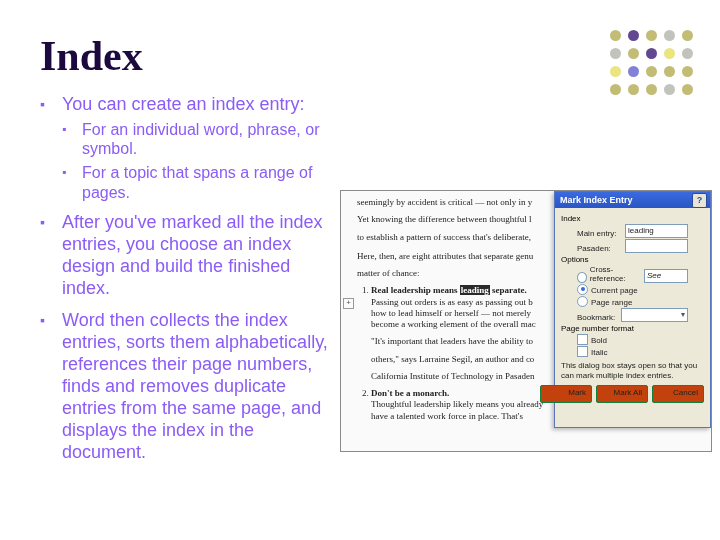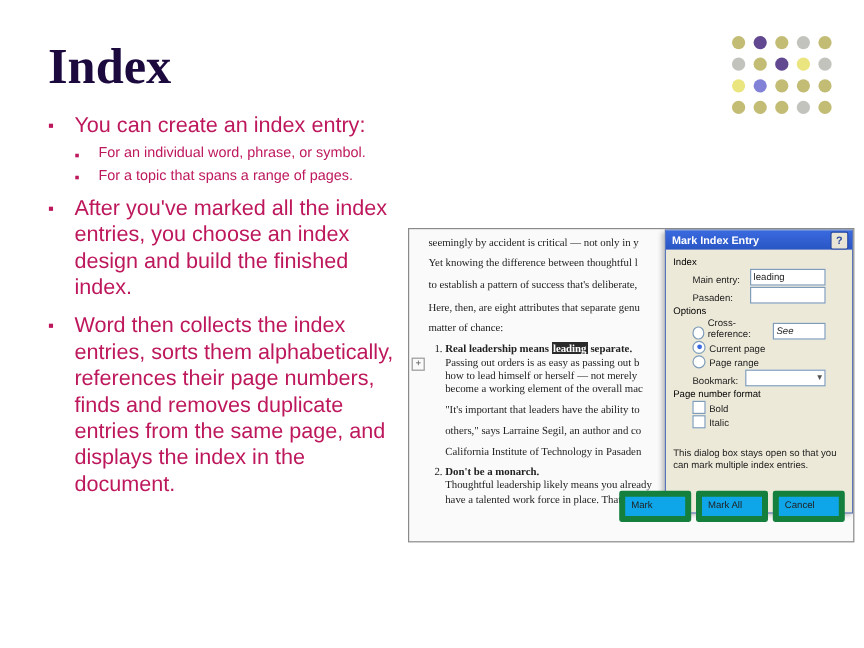--- a/index.html
+++ b/index.html
@@ -4,25 +4,25 @@
 <style>
   html,body{margin:0;padding:0;width:720px;height:540px;background:#fff;font-family:Arial,Helvetica,sans-serif;overflow:hidden}
   .slide{position:relative;width:712px;height:540px}
   
   .dots{position:absolute;top:30px;right:18px;display:grid;grid-template-columns:repeat(5,12px);grid-auto-rows:12px;gap:6px}
   .dot{width:11px;height:11px;border-radius:50%;opacity:.85}
   .c-olive{background:#b8b05c}.c-purple{background:#46287d}.c-grey{background:#b9b9b3}.c-yellow{background:#e7e06a}.c-blue{background:#6b6bd0}
   
   .title{position:absolute;top:32px;left:40px;font-family:"Times New Roman",serif;font-size:42px;font-weight:bold;color:#1c0a3f}
   
-  .col{position:absolute;top:94px;left:40px;width:295px;color:#be185d;font-size:18px;line-height:1.22}
+  .col{position:absolute;top:94px;left:40px;width:295px;color:#8b5cf6;font-size:18px;line-height:1.22}
   ul.b{list-style:none;margin:0 0 6px 0;padding:0}
   ul.b>li{position:relative;padding-left:22px;margin-bottom:10px}
   ul.b>li:before{content:"\25AA";position:absolute;left:0;top:2px;font-size:14px}
-  ul.bb{list-style:none;margin:4px 0 0 0;padding:0;font-size:12px}
+  ul.bb{list-style:none;margin:4px 0 0 0;padding:0;font-size:16px}
   ul.bb>li{position:relative;padding-left:20px;margin-bottom:4px}
   ul.bb>li:before{content:"\25AA";position:absolute;left:0;top:2px;font-size:12px}
   
   .shot{position:absolute;top:190px;left:340px;width:370px;height:260px;border:1px solid #8a8a8a;background:#fafafa;font-family:"Times New Roman",serif;font-size:9px;color:#222;overflow:hidden}
   .docpane{position:absolute;top:0;left:0;width:213px;height:260px;padding:6px 4px 0 16px;box-sizing:border-box;line-height:1.25}
   .docpane p{margin:0 0 6px 0}
   .docpane .em{font-weight:bold}
   .docpane ol{margin:2px 0 0 0;padding-left:14px}
   .docpane ol li{margin-bottom:2px}
   .hl{background:#2a2a2a;color:#fff;padding:0 1px}
@@ -35,23 +35,23 @@
   .sect{font-size:8px;color:#000;margin:2px 0 1px 0}
   .row{display:flex;align-items:flex-end;margin:1px 16px}
   .row label{width:48px}
   .tx{flex:1;height:12px;border:1px solid #7f9db9;background:#fff;padding:0 2px;font-size:8px;line-height:12px}
   .radio,.chk{width:9px;height:9px;border:1px solid #7f9db9;margin-right:3px;display:inline-block;vertical-align:middle;background:#fff}
   .radio{border-radius:50%}
   .radio.sel:after{content:"";display:block;width:4px;height:4px;background:#3a6ae0;border-radius:50%;margin:2px auto}
   .sel-lbl{display:inline-block;vertical-align:middle}
   .dd{height:12px;border:1px solid #7f9db9;background:#fff;padding:0 2px;font-size:8px;line-height:12px;display:inline-block;min-width:50px;position:relative}
   .dd:after{content:"\25BE";position:absolute;right:2px;top:0;color:#555}
-  .note{margin:16px 0;line-height:1.25}
+  .note{margin:4px 0;line-height:1.25}
   .btns{display:flex;gap:4px;justify-content:flex-end;margin-top:4px}
-  .btn{height:16px;min-width:40px;padding:0 5px;border:5px solid #15803d;background:#0ea5e9;font-size:8px;line-height:14px;text-align:left;border-radius:2px}
+  .btn{height:16px;min-width:40px;padding:0 5px;border:1px solid #15803d;background:#c2410c;font-size:8px;line-height:14px;text-align:right;border-radius:2px}
 </style>
 </head>
 <body>
 <div class="slide">
 
 <div class="dots">
   <span class="dot c-olive"></span>
       <span class="dot c-purple"></span>
       <span class="dot c-olive"></span>
       <span class="dot c-grey"></span>

